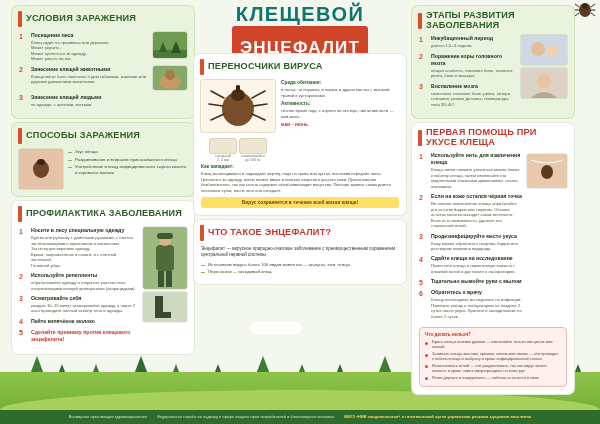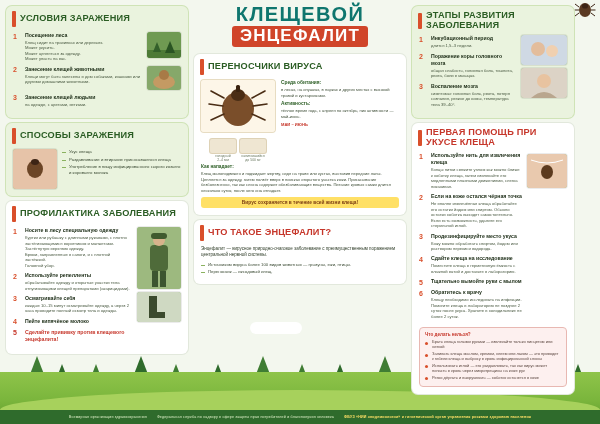--- a/index.html
+++ b/index.html
@@ -39,21 +39,21 @@
     border-bottom:26px solid #3f7d33;
   }
   .tree.dark{border-bottom-color:#2f6b2c;}
   .tree.l{border-left-width:13px;border-right-width:13px;border-bottom-width:34px;}
   .cloud{
     position:absolute;background:#ffffff;border-radius:20px;opacity:.95;
   }
 
   
   .col{position:absolute;top:6px;}
-  .colL{left:6px;width:182px;}
+  .colL{left:12px;width:182px;}
   .colC{left:194px;width:212px;}
   .colR{left:412px;width:162px;}
 
   .card{
     background:#ffffff;border-radius:6px;margin-bottom:5px;
     box-shadow:0 0 0 1px #e2e8dc;
     overflow:hidden;
   }
   .card.green{background:#eaf3de;box-shadow:0 0 0 1px #cfe3b6;}
   .card.white{background:#ffffff;}
@@ -101,21 +101,21 @@
   
   .titlewrap{
     position:absolute;left:196px;top:4px;width:208px;text-align:center;
   }
   .title1{
     font-size:20px;font-weight:bold;color:#0f766e;letter-spacing:1.4px;
     line-height:1;margin:0;
   }
   .title2{
     display:inline-block;margin-top:2px;background:#d0452a;color:#fff;
-    font-size:17px;font-weight:bold;letter-spacing:1.2px;padding:1px 8px 2px 8px;
+    font-size:17px;font-weight:bold;letter-spacing:1.2px;padding:13px 8px 2px 8px;
     border-radius:3px;line-height:1.05;
   }
   .titlemark{
     position:absolute;right:4px;top:2px;width:22px;height:16px;
   }
 
   .whatis .lead{font-size:4.5px;color:#2d3b26;line-height:1.4;margin:0 0 3px 0;}
 
   .virusbox{background:#ffffff;}
   .vrow{display:flex;gap:6px;}

